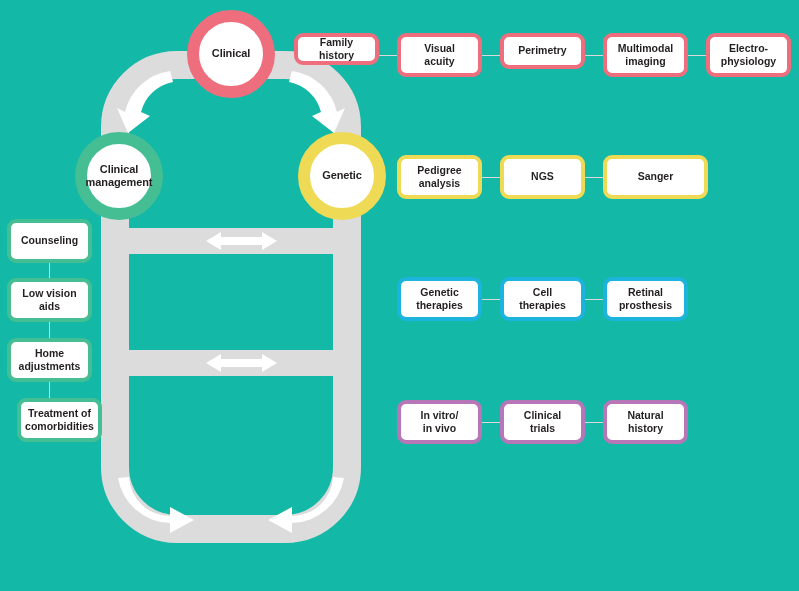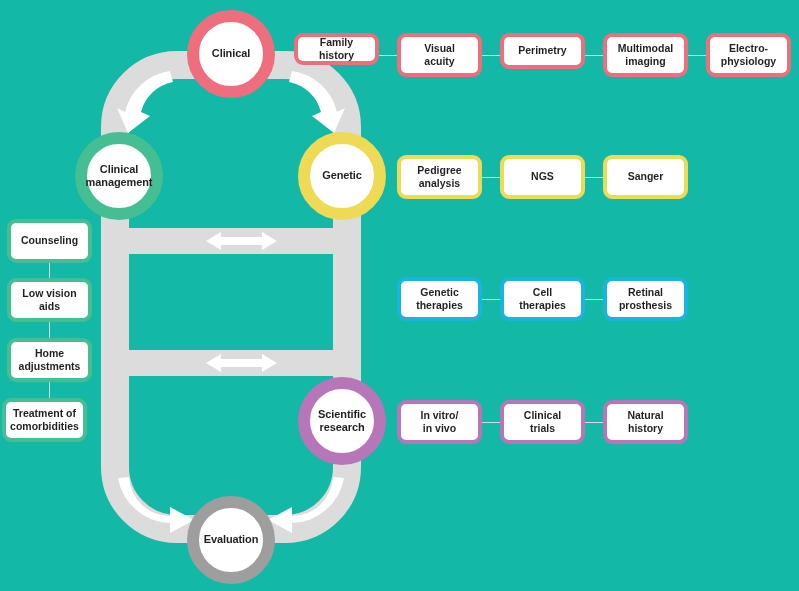--- a/index.html
+++ b/index.html
@@ -144,26 +144,20 @@
 
   <div class="hub" id="hub-clinical" style="left: 187px; top: 10px; width: 88px; height: 88px; border: 12px solid rgb(238, 110, 126);">
     <span class="hub-label">Clinical</span>
   </div>
   <div class="hub" id="hub-clinical-management" style="left: 75px; top: 132px; width: 88px; height: 88px; border: 12px solid rgb(69, 190, 147);">
     <span class="hub-label">Clinical<br>management</span>
   </div>
   <div class="hub" id="hub-genetic" style="left: 298px; top: 132px; width: 88px; height: 88px; border: 12px solid rgb(239, 218, 85);">
     <span class="hub-label">Genetic</span>
   </div>
-  <div class="hub" id="hub-scientific-research" style="left: 298px; top: 377px; width: 88px; height: 88px; border: 12px solid rgb(183, 118, 184);">
-    <span class="hub-label">Scientific<br>research</span>
-  </div>
-  <div class="hub" id="hub-evaluation" style="left: 187px; top: 496px; width: 88px; height: 88px; border: 12px solid rgb(158, 158, 158);">
-    <span class="hub-label">Evaluation</span>
-  </div>
 
   <div id="nodes-layer">
       <div class="node" style="left: 294px; top: 33px; width: 85px; height: 32px; border: 4px solid rgb(238, 110, 126);">
         <span class="node-label">Family<br>history</span>
       </div>
       <div class="node" style="left: 397px; top: 33px; width: 85px; height: 44px; border: 4px solid rgb(238, 110, 126);">
         <span class="node-label">Visual<br>acuity</span>
       </div>
       <div class="node" style="left: 500px; top: 33px; width: 85px; height: 36px; border: 4px solid rgb(238, 110, 126);">
         <span class="node-label">Perimetry</span>
@@ -173,21 +167,21 @@
       </div>
       <div class="node" style="left: 706px; top: 33px; width: 85px; height: 44px; border: 4px solid rgb(238, 110, 126);">
         <span class="node-label">Electro-<br>physiology</span>
       </div>
       <div class="node" style="left: 397px; top: 155px; width: 85px; height: 44px; border: 4px solid rgb(239, 218, 85);">
         <span class="node-label">Pedigree<br>analysis</span>
       </div>
       <div class="node" style="left: 500px; top: 155px; width: 85px; height: 44px; border: 4px solid rgb(239, 218, 85);">
         <span class="node-label">NGS</span>
       </div>
-      <div class="node" style="left: 603px; top: 155px; width: 85px; height: 44px; border: 4px solid rgb(239, 218, 85);">
+      <div class="node" style="left: 603px; top: 155px; width: 105px; height: 44px; border: 4px solid rgb(239, 218, 85);">
         <span class="node-label">Sanger</span>
       </div>
       <div class="node" style="left: 397px; top: 277px; width: 85px; height: 44px; border: 4px solid rgb(28, 180, 220);">
         <span class="node-label">Genetic<br>therapies</span>
       </div>
       <div class="node" style="left: 500px; top: 277px; width: 85px; height: 44px; border: 4px solid rgb(28, 180, 220);">
         <span class="node-label">Cell<br>therapies</span>
       </div>
       <div class="node" style="left: 603px; top: 277px; width: 85px; height: 44px; border: 4px solid rgb(28, 180, 220);">
         <span class="node-label">Retinal<br>prosthesis</span>
@@ -203,18 +197,18 @@
       </div>
       <div class="node" style="left: 7px; top: 219px; width: 85px; height: 44px; border: 4px solid rgb(69, 190, 147);">
         <span class="node-label">Counseling</span>
       </div>
       <div class="node" style="left: 7px; top: 278px; width: 85px; height: 44px; border: 4px solid rgb(69, 190, 147);">
         <span class="node-label">Low vision<br>aids</span>
       </div>
       <div class="node" style="left: 7px; top: 338px; width: 85px; height: 44px; border: 4px solid rgb(69, 190, 147);">
         <span class="node-label">Home<br>adjustments</span>
       </div>
-      <div class="node" style="left: 2px; top: 398px; width: 85px; height: 44px; border: 4px solid rgb(69, 190, 147);">
+      <div class="node" style="left: 17px; top: 398px; width: 85px; height: 44px; border: 4px solid rgb(69, 190, 147);">
         <span class="node-label">Treatment of<br>comorbidities</span>
       </div>
     </div>
 
 </div>
 
 </body></html>

